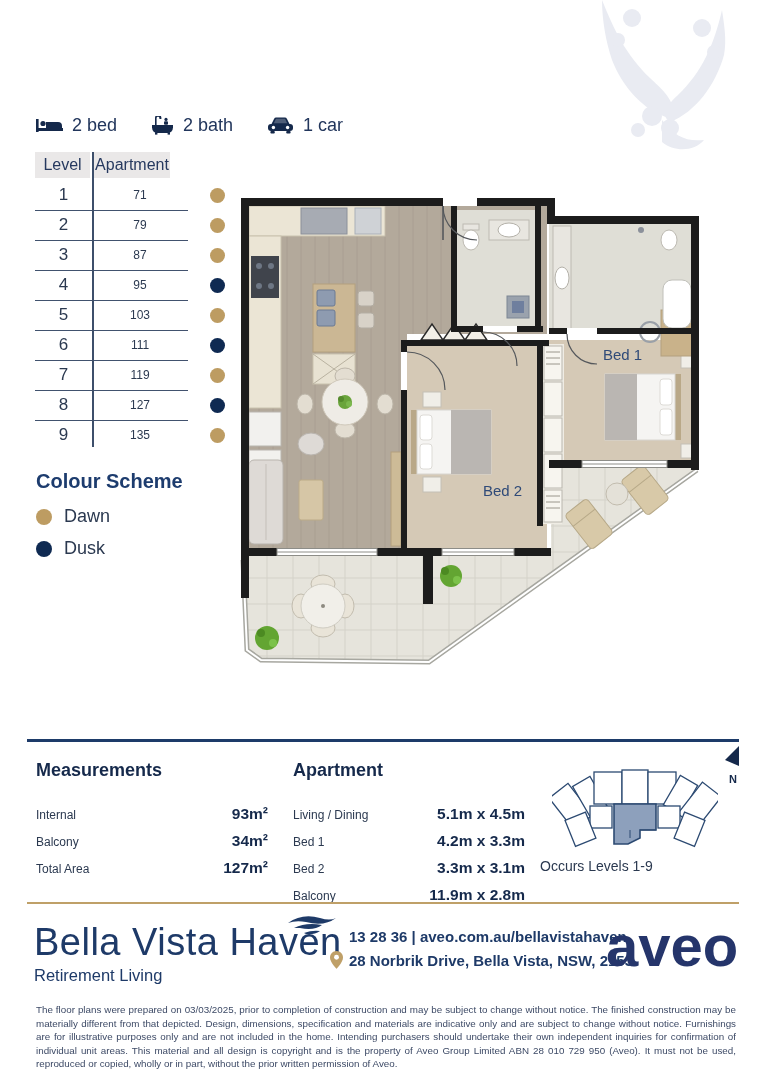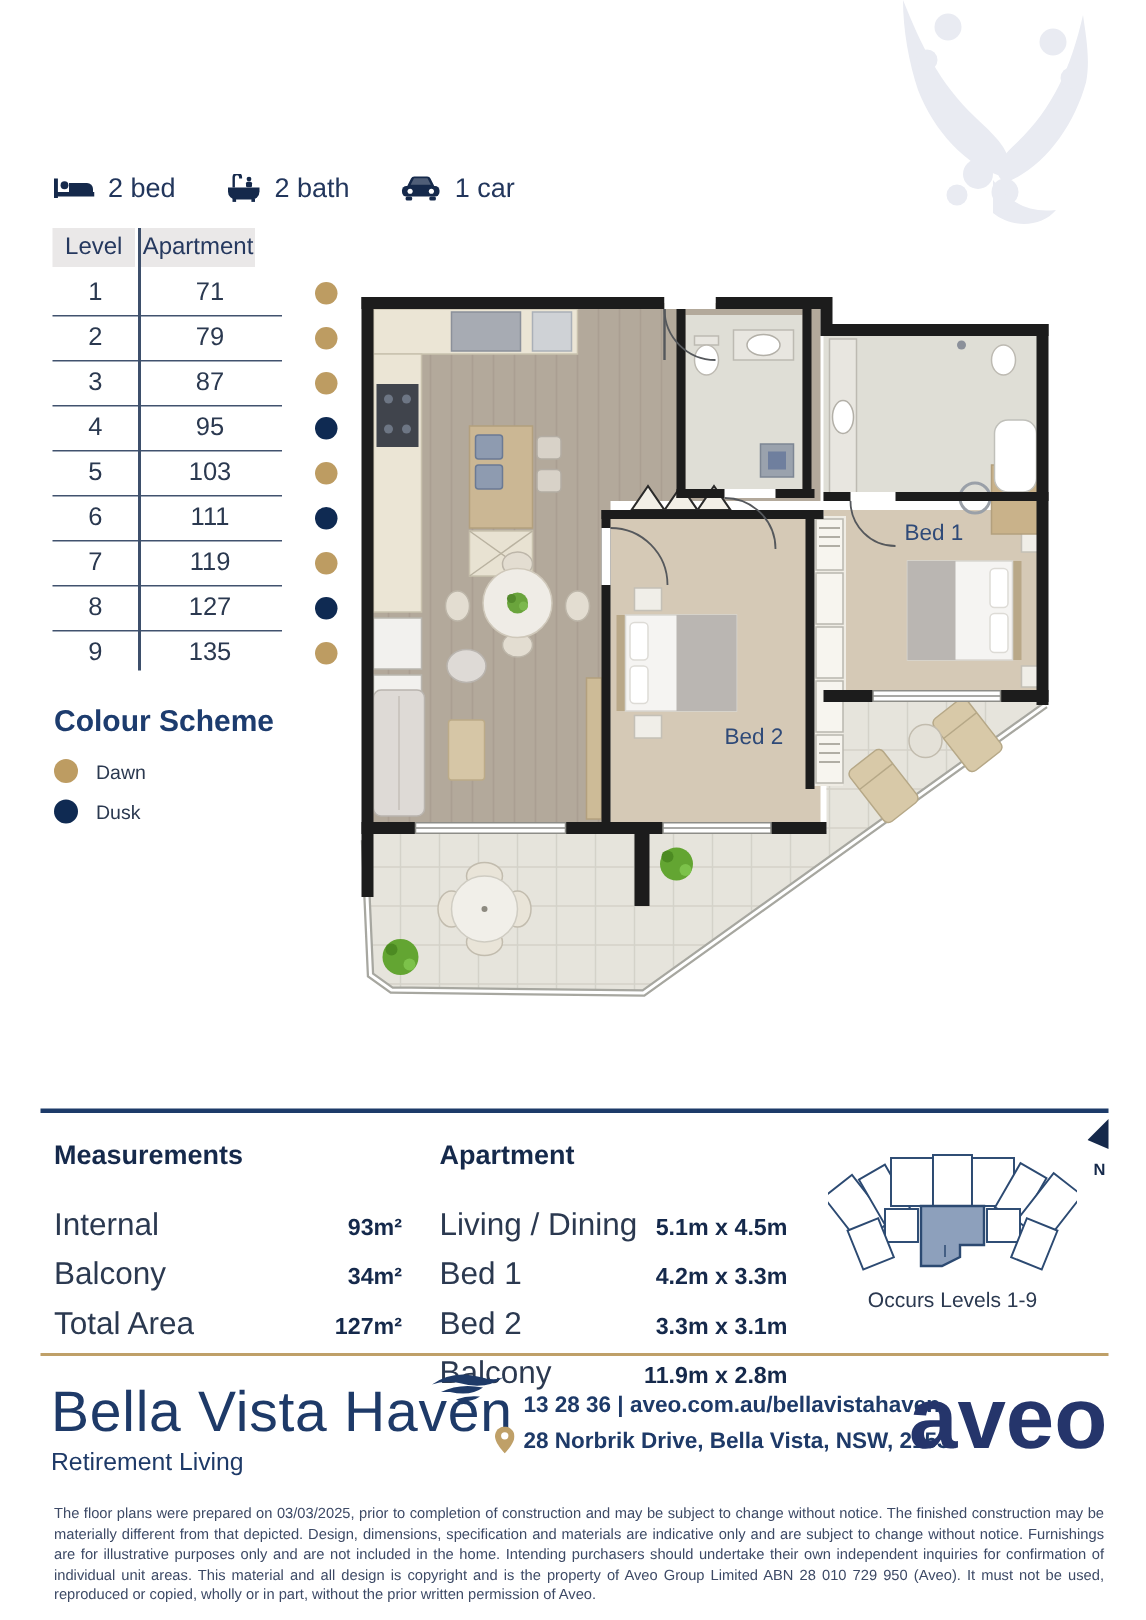--- a/index.html
+++ b/index.html
@@ -18,46 +18,46 @@
   
   .lv-table{position:absolute;left:35px;top:152px;width:205px;}
   .lv-vline{position:absolute;left:57px;top:0;width:1.5px;height:295px;background:#3d4f6b;}
   .lv-head{display:flex;height:26px;margin-bottom:2px;}
   .lv-head .h1{width:55px;margin-right:4px;background:#eae8e8;display:flex;align-items:center;justify-content:center;font-size:16px;color:#26395f;}
   .lv-head .h2{width:76px;background:#eae8e8;display:flex;align-items:center;justify-content:center;font-size:16px;color:#26395f;}
   .lv-row{display:flex;align-items:center;height:30px;}
   .lv-cells{display:flex;align-items:center;height:100%;width:153px;border-bottom:1px solid #41526e;}
   .lv-row:last-child .lv-cells{border-bottom:none;}
   .lv-c1{width:57px;text-align:center;font-size:17px;color:#2b3950;}
-  .lv-c2{width:96px;text-align:center;font-size:17px;color:#2b3950;}
+  .lv-c2{width:96px;text-align:center;font-size:12px;color:#2b3950;}
   .lv-dot{width:15px;height:15px;border-radius:50%;margin-left:22px;}
 
   
   .scheme{position:absolute;left:36px;top:470px;}
   .scheme-title{font-size:20px;font-weight:700;color:#1d3c6e;margin-bottom:13px;}
-  .legend-item{display:flex;align-items:center;gap:12px;margin-bottom:11px;font-size:13px;color:#2b3950;}
+  .legend-item{display:flex;align-items:center;gap:12px;margin-bottom:11px;font-size:18px;color:#2b3950;}
   .legend-dot{width:16px;height:16px;border-radius:50%;}
 
   
   .floorplan{position:absolute;left:237px;top:194px;width:466px;height:492px;}
   .fp-label{font-size:15px;fill:#2f4a78;font-family:"Liberation Sans",sans-serif;}
 
   
   .rule-navy{position:absolute;left:27px;top:739px;width:712px;height:2.5px;background:#1d3b69;}
   .rule-gold{position:absolute;left:27px;top:902px;width:712px;height:2px;background:#bfa068;}
   .meas{position:absolute;left:36px;top:760px;width:232px;}
   .dims{position:absolute;left:293px;top:760px;width:232px;}
   .band-title{font-size:18px;font-weight:700;color:#15294b;margin-bottom:24px;}
   .band-row{display:flex;justify-content:space-between;align-items:baseline;margin-bottom:9px;}
-  .band-label{font-size:21px;color:#2b3950;}
+  .band-label{font-size:12px;color:#2b3950;}
   .band-value{font-size:15.5px;font-weight:700;color:#15294b;}
 
   
   .keyplan{position:absolute;left:552px;top:766px;width:166px;height:90px;}
-  .keyplan-caption{position:absolute;left:540px;top:858px;width:190px;text-align:center;font-size:14px;color:#2b3950;}
+  .keyplan-caption{position:absolute;left:540px;top:858px;width:190px;text-align:left;font-size:14px;color:#2b3950;}
   .north{position:absolute;left:722px;top:746px;width:22px;text-align:center;}
   .north .n-label{font-size:11px;font-weight:700;color:#15294b;margin-top:1px;}
 
   
   .brand{position:absolute;left:34px;top:921px;}
   .brand-name{font-size:38px;color:#1e3a68;letter-spacing:.5px;}
   .brand-tagline{font-size:16.5px;color:#1e3a68;margin-top:2px;}
   .brand-wave{position:absolute;left:252px;top:-8px;}
   .contact{position:absolute;left:330px;top:928px;}
   .contact-line1{font-size:15px;font-weight:700;color:#1e3a68;padding-left:19px;}

